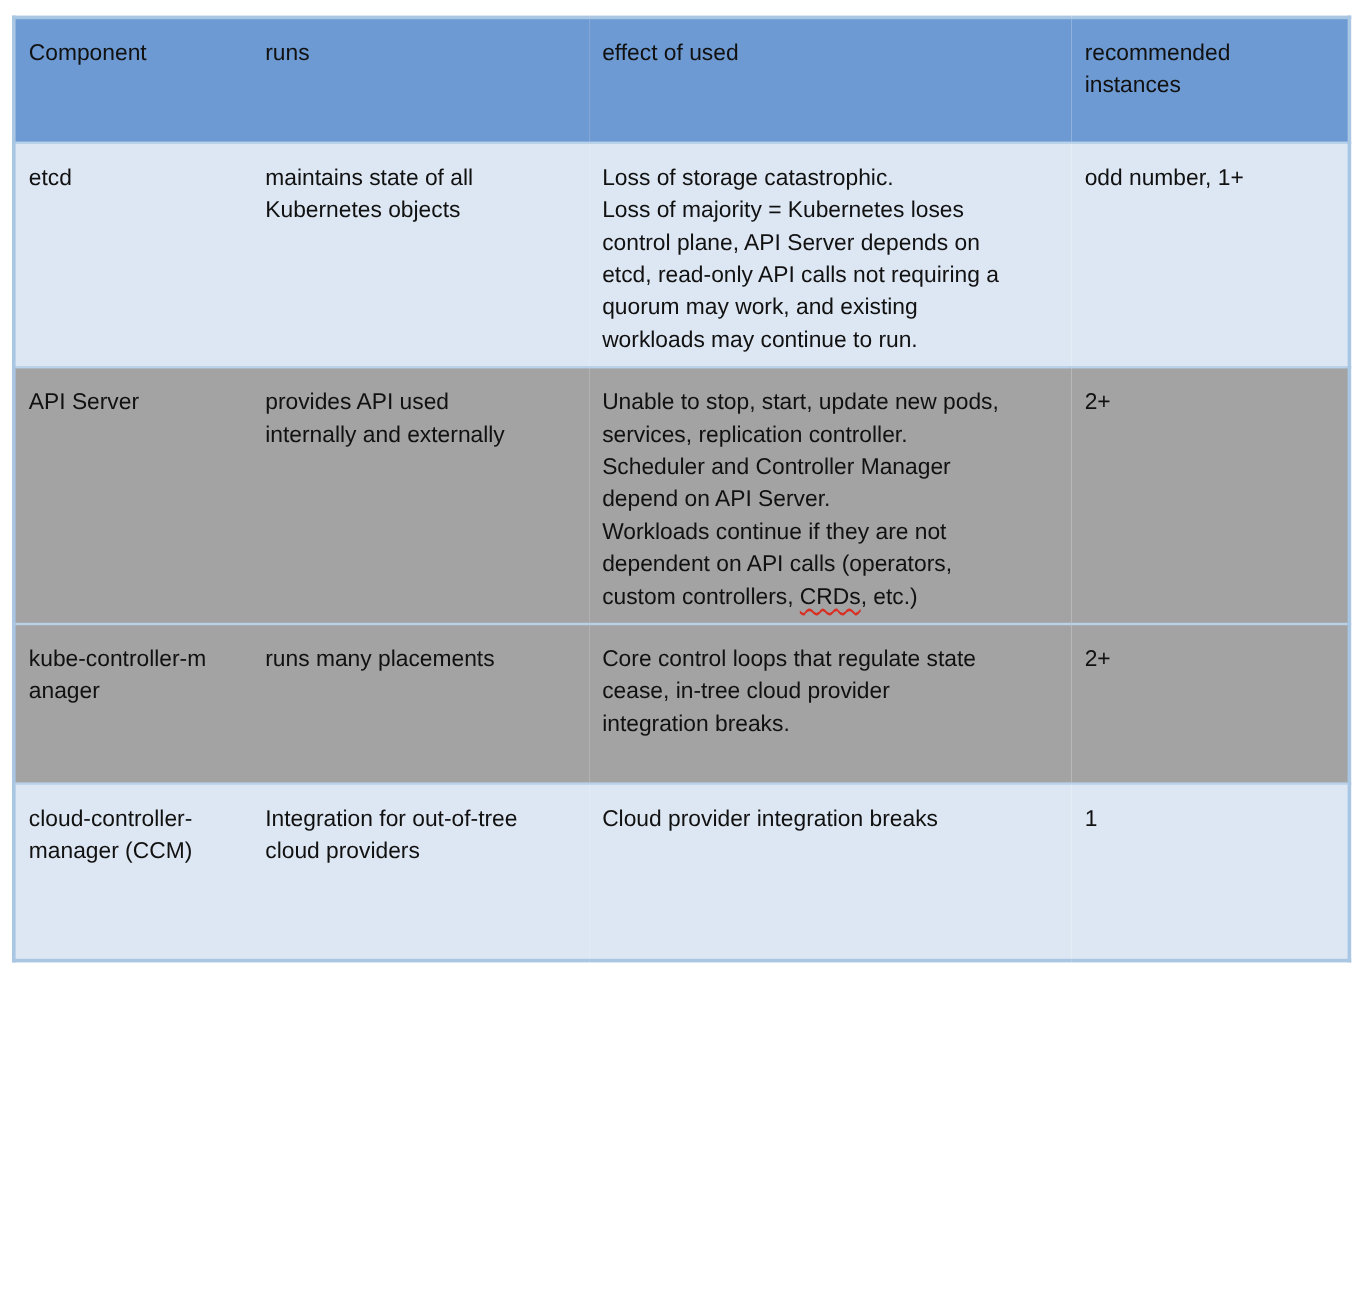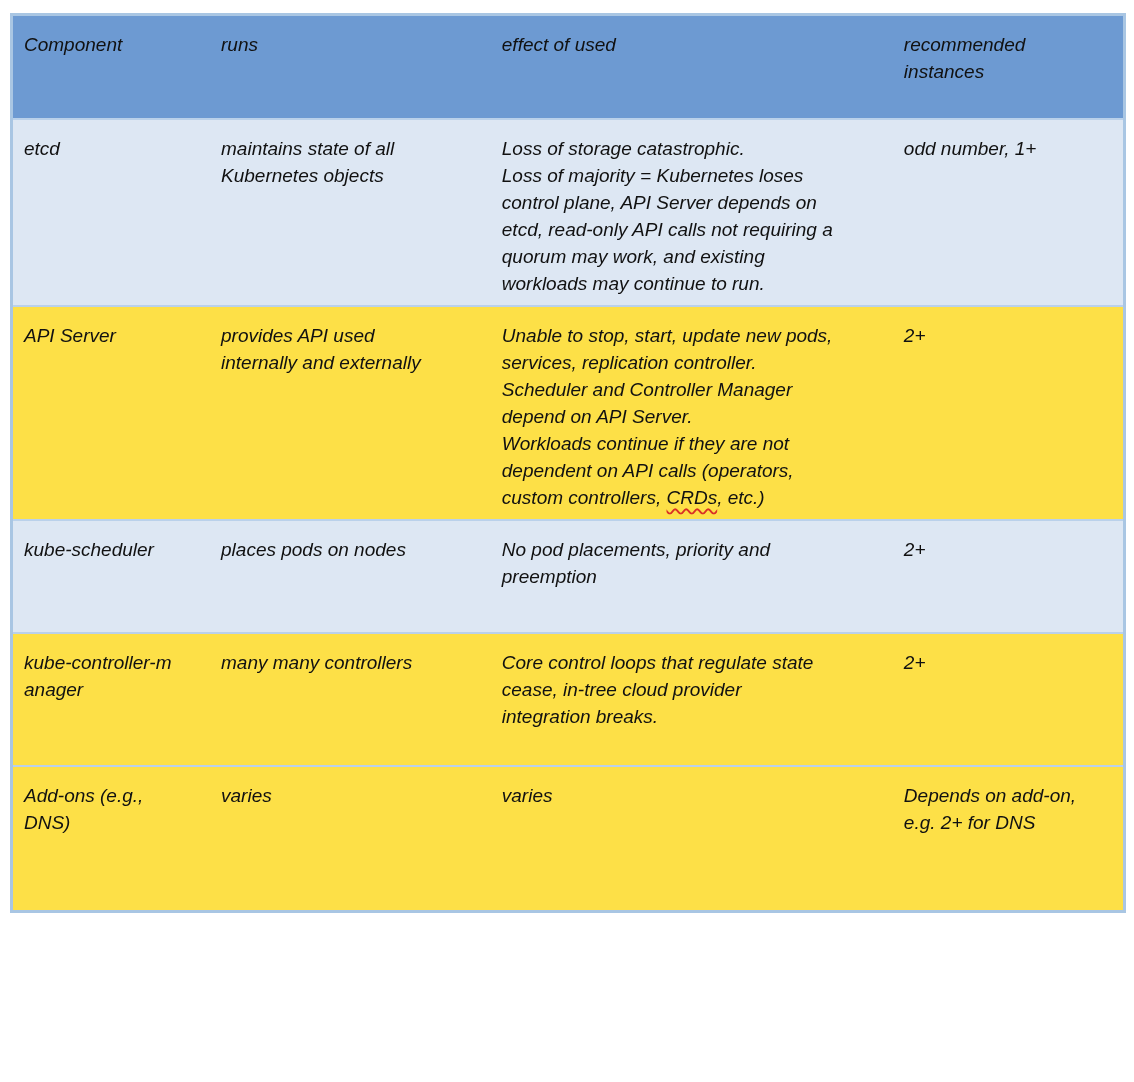--- a/index.html
+++ b/index.html
@@ -38,27 +38,26 @@
   th, td {
     vertical-align: top;
     text-align: left;
     padding: 15px 8px 8px 11px;
     font-size: 19px;
     font-weight: 400;
     line-height: 27px;
     white-space: pre-line;       
     overflow-wrap: break-word;
     color: var(--text);
-    font-style: italic;
   }
   thead th {
     background: var(--header-bg);
     height: 104px;
   }
-  tbody td { background: #fde047; }
+  tbody td { background: #a3a3a3; }
   tbody tr.alt td { background: var(--row-alt-bg); }
   tbody tr td { border-top: 2px solid var(--border-inner); }
   tr.r1 td { height: 152px; }
   tr.r2 td { height: 206px; }
   tr.r3 td { height: 113px; }
   tr.r4 td { height: 133px; }
   tr.r5 td { height: 148px; }
   tr.r6 td { height: 146px; }
   .misspelled {
     text-decoration: underline;
@@ -106,38 +105,31 @@
 internally and externally</td>
       <td>Unable to stop, start, update new pods,
 services, replication controller.
 Scheduler and Controller Manager
 depend on API Server.
 Workloads continue if they are not
 dependent on API calls (operators,
 custom controllers, <span class="misspelled">CRDs</span>, etc.)</td>
       <td>2+</td>
     </tr>
-    <tr class="alt r3">
-      <td>kube-scheduler</td>
-      <td>places pods on nodes</td>
-      <td>No pod placements, priority and
-preemption</td>
-      <td>2+</td>
-    </tr>
     <tr class="r4">
       <td>kube-controller-m
 anager</td>
-      <td>many many controllers</td>
+      <td>runs many placements</td>
       <td>Core control loops that regulate state
 cease, in-tree cloud provider
 integration breaks.</td>
       <td>2+</td>
     </tr>
-    <tr class="r6">
-      <td>Add-ons (e.g.,
-DNS)</td>
-      <td>varies</td>
-      <td>varies</td>
-      <td>Depends on add-on,
-e.g. 2+ for DNS</td>
+    <tr class="alt r5">
+      <td>cloud-controller-
+manager (CCM)</td>
+      <td>Integration for out-of-tree
+cloud providers</td>
+      <td>Cloud provider integration breaks</td>
+      <td>1</td>
     </tr>
   </tbody>
 </table>
 
 </body></html>

